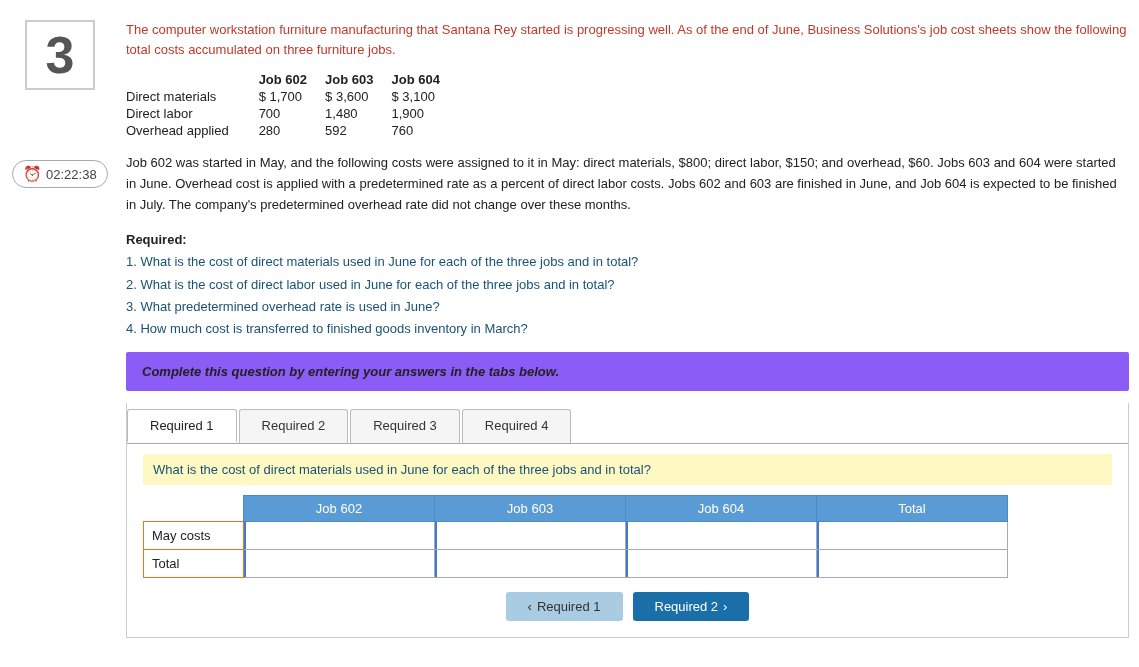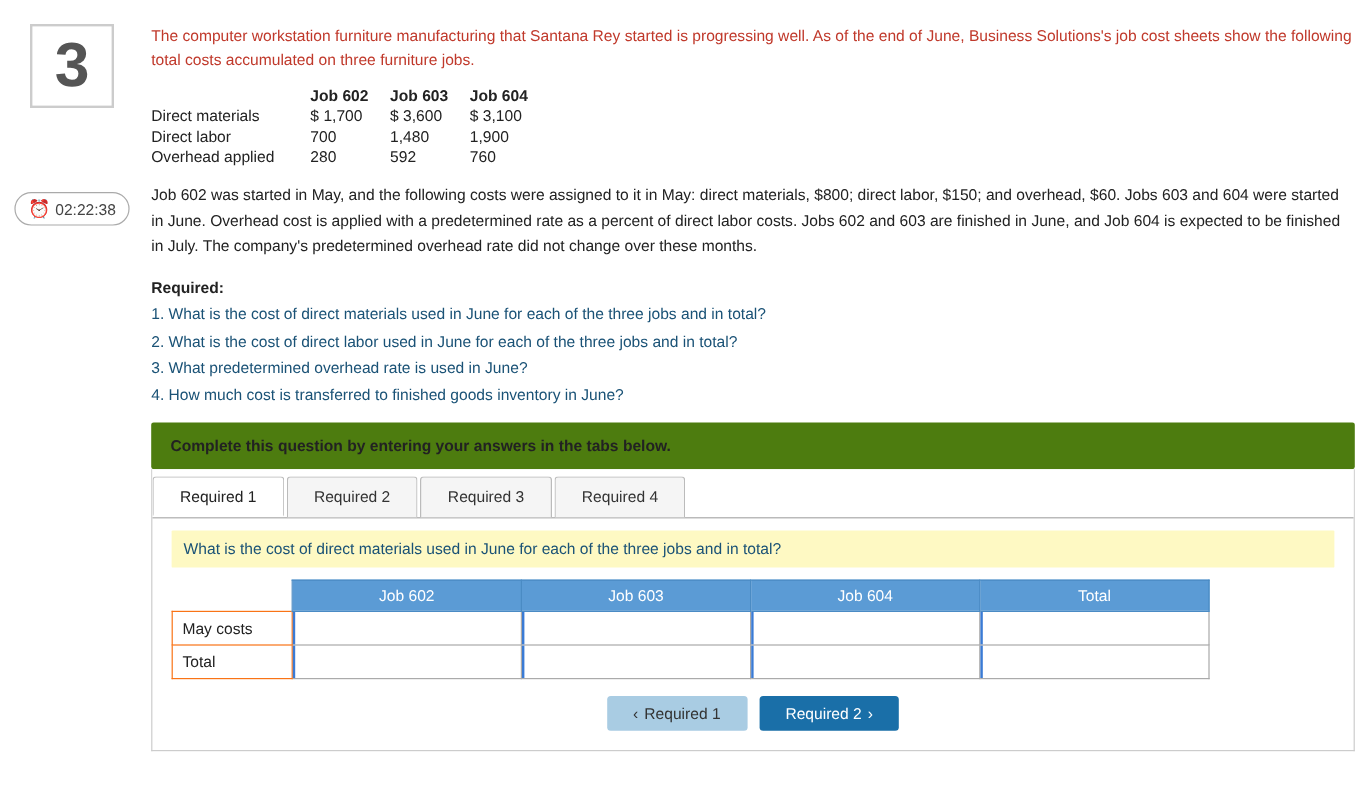--- a/index.html
+++ b/index.html
@@ -82,26 +82,27 @@
       margin-bottom: 12px;
       line-height: 1.7;
     }
     .required-section .req-title {
       font-weight: bold;
     }
     .required-section .req-item {
       color: #1a5276;
     }
     .complete-box {
-      background: #4d7c0f;
+      background: #8b5cf6;
       padding: 12px 16px;
       font-size: 13px;
       font-weight: bold;
-      margin-bottom: 0;
+      margin-bottom: 12px;
       border-radius: 2px;
+      font-style: italic;
     }
     .tabs-area {
       border: 1px solid #ccc;
       border-top: none;
       padding: 0;
     }
     .tabs-row {
       display: flex;
       flex-direction: row;
       border-bottom: 1.5px solid #aaa;
@@ -263,21 +264,21 @@
       </tbody>
     </table>
 
     <div class="body-text">Job 602 was started in May, and the following costs were assigned to it in May: direct materials, $800; direct labor, $150; and overhead, $60. Jobs 603 and 604 were started in June. Overhead cost is applied with a predetermined rate as a percent of direct labor costs. Jobs 602 and 603 are finished in June, and Job 604 is expected to be finished in July. The company's predetermined overhead rate did not change over these months.</div>
 
     <div class="required-section">
       <span class="req-title">Required:</span><br>
       <span class="req-item">1. What is the cost of direct materials used in June for each of the three jobs and in total?</span><br>
       <span class="req-item">2. What is the cost of direct labor used in June for each of the three jobs and in total?</span><br>
       <span class="req-item">3. What predetermined overhead rate is used in June?</span><br>
-      <span class="req-item">4. How much cost is transferred to finished goods inventory in June?</span>
+      <span class="req-item">4. How much cost is transferred to finished goods inventory in March?</span>
     </div>
 
     <div class="complete-box">
       <span>Complete this question by entering your answers in the tabs below.</span>
     </div>
 
     <div class="tabs-area">
       <div class="tabs-row">
         <div class="tab active">
           <span>Required 1</span>

